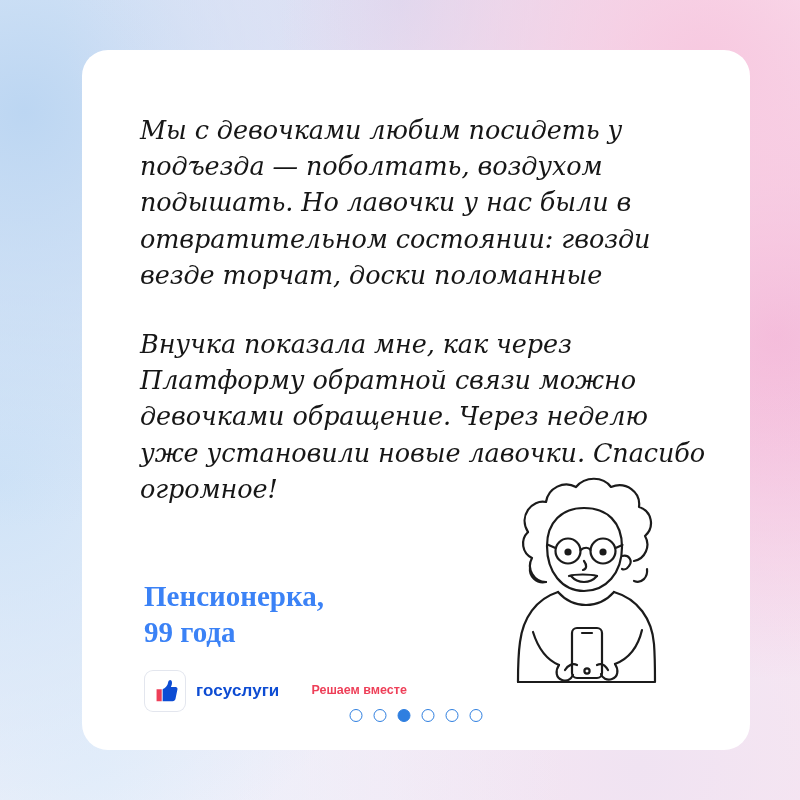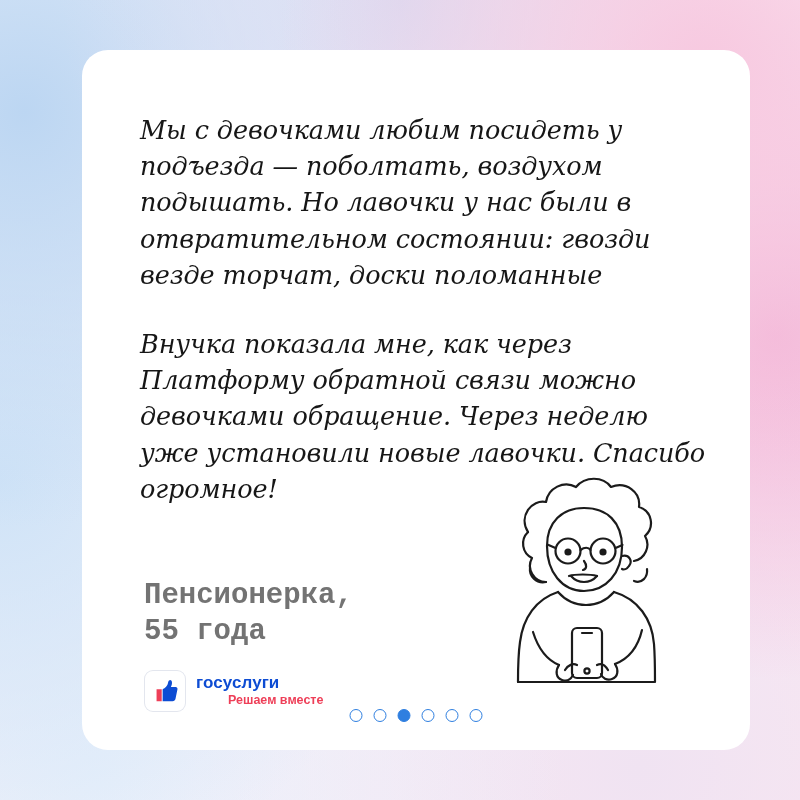--- a/index.html
+++ b/index.html
@@ -62,25 +62,25 @@
     margin: 0;
   }
   .quote p + p {
     margin-top: 33px;
   }
 
   .role {
     position: absolute;
     left: 62px;
     top: 528px;
-    font-family: Liberation Mono, monospace;
+    font-family: Liberation Serif, serif;
     font-weight: bold;
     font-size: 29px;
     line-height: 1.25;
-    color: #737373;
+    color: #3b82f6;
   }
   .role span {
     display: block;
   }
 
   .logo {
     position: absolute;
     left: 62px;
     top: 620px;
     display: flex;
@@ -94,21 +94,21 @@
     background: #ffffff;
     box-shadow: 0 0 0 1px #e3e6ee inset;
     position: relative;
     display: flex;
     align-items: center;
     justify-content: center;
   }
   .logo-mark svg { display: block; }
   .logo-text {
     display: flex;
-    flex-direction: column;
+    flex-direction: row;
     justify-content: center;
     line-height: 1.1;
   }
   .logo-title {
     font-family: "Liberation Sans", sans-serif;
     font-weight: bold;
     font-size: 17px;
     color: #0d4cd3;
     letter-spacing: 0.1px;
   }
@@ -159,21 +159,21 @@
   <div class="card">
     <div class="card-inner">
 
       <div class="quote">
         <p>Мы с девочками любим посидеть у подъезда — поболтать, воздухом подышать. Но лавочки у нас были в отвратительном состоянии: гвозди везде торчат, доски поломанные</p>
         <p>Внучка показала мне, как через Платформу обратной связи можно девочками обращение. Через неделю уже установили новые лавочки. Спасибо огромное!</p>
       </div>
 
       <div class="role">
         <span>Пенсионерка,</span>
-        <span>55 года</span>
+        <span>99 года</span>
       </div>
 
       <div class="logo">
         <span class="logo-mark">
           <svg viewBox="0 0 32 32" width="30" height="30" aria-hidden="true">
             <path d="M7 14 L12.5 14 L12.5 27 L7 27 Z" fill="#ee3f58"></path>
             <path d="M13.5 14 C13.5 14 17 12.4 18.6 9.2 C19.6 7.1 19.2 4.6 21 4.4 C22.9 4.2 23.8 6.1 23.4 8.3 C23.1 10 22.3 11.6 22.3 11.6 L27.3 11.6 C28.7 11.6 29.6 12.8 29.3 14.1 L27.2 24.3 C26.9 25.9 25.6 27 24.1 27 L13.5 27 Z" fill="#0d4cd3"></path>
           </svg>
         </span>
         <span class="logo-text">

